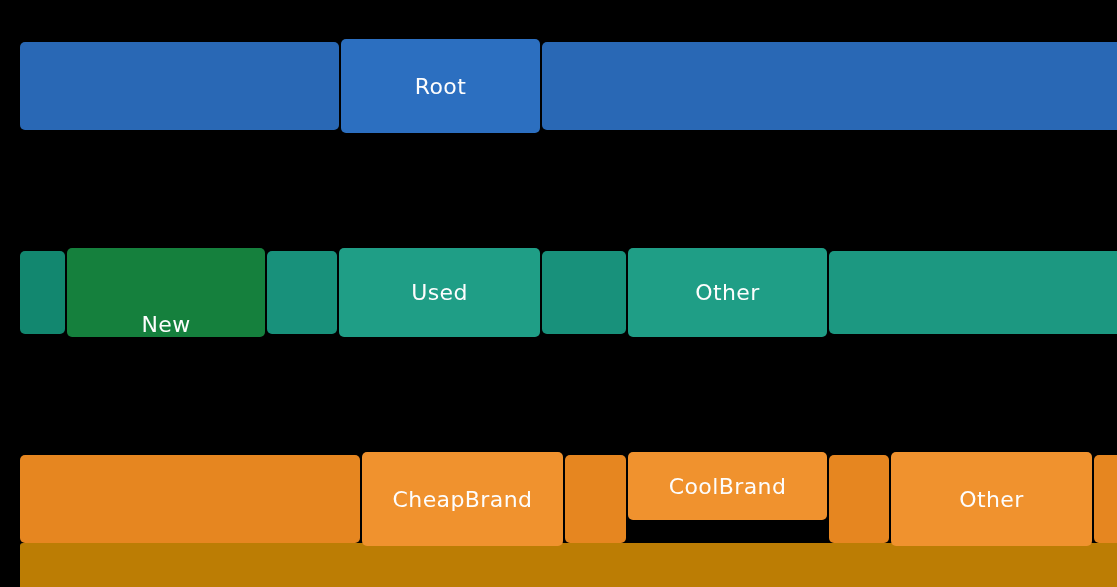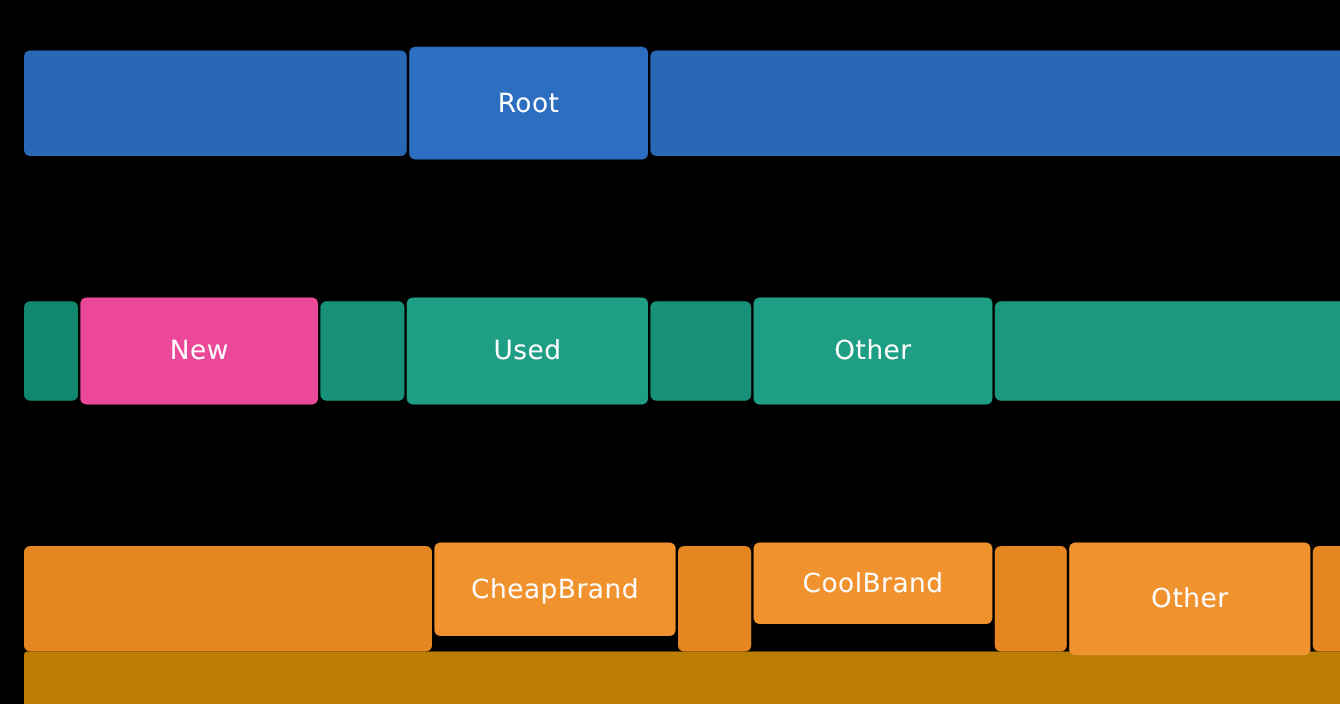--- a/index.html
+++ b/index.html
@@ -42,34 +42,34 @@
 <body>
 
 <div class="stage" style="background: rgb(0, 0, 0);">
     <div class="footer-strip" style="left: 0px; width: 1117px; top: 543px; height: 44px; background: rgb(188, 125, 4);"></div>
     <div class="seg" style="left: 0px; width: 319px; top: 42px; height: 88px; background: rgb(41, 104, 181);"></div>
     <div class="seg labeled" style="left: 321px; width: 199px; top: 39px; height: 94px; background: rgb(44, 111, 192);">
       <span style="color: rgb(253, 253, 253);">Root</span>
     </div>
     <div class="seg" style="left: 522px; width: 595px; top: 42px; height: 88px; background: rgb(41, 104, 181);"></div>
     <div class="seg" style="left: 0px; width: 45px; top: 251px; height: 83px; background: rgb(18, 135, 111);"></div>
-    <div class="seg labeled" style="left: 47px; width: 198px; top: 248px; height: 89px; background: #ec4899;">
+    <div class="seg labeled" style="left: 47px; width: 198px; top: 248px; height: 89px; background: #15803d; align-items: flex-end;">
       <span style="color: rgb(253, 253, 253);">New</span>
     </div>
     <div class="seg" style="left: 247px; width: 70px; top: 251px; height: 83px; background: rgb(24, 145, 123);"></div>
     <div class="seg labeled" style="left: 319px; width: 201px; top: 248px; height: 89px; background: rgb(31, 158, 134);">
       <span style="color: rgb(253, 253, 253);">Used</span>
     </div>
     <div class="seg" style="left: 522px; width: 84px; top: 251px; height: 83px; background: rgb(24, 145, 123);"></div>
     <div class="seg labeled" style="left: 608px; width: 199px; top: 248px; height: 89px; background: rgb(31, 158, 134);">
       <span style="color: rgb(253, 253, 253);">Other</span>
     </div>
     <div class="seg" style="left: 809px; width: 308px; top: 251px; height: 83px; background: rgb(28, 152, 129);"></div>
     <div class="seg" style="left: 0px; width: 340px; top: 455px; height: 88px; background: rgb(230, 134, 32);"></div>
-    <div class="seg labeled" style="left: 342px; width: 201px; top: 452px; height: 78px; background: rgb(240, 146, 46);">
+    <div class="seg labeled" style="left: 342px; width: 201px; top: 452px; height: 94px; background: rgb(240, 146, 46);">
       <span style="color: rgb(253, 253, 253);">CheapBrand</span>
     </div>
     <div class="seg" style="left: 545px; width: 61px; top: 455px; height: 88px; background: rgb(230, 134, 32);"></div>
     <div class="seg labeled" style="left: 608px; width: 199px; top: 452px; height: 68px; background: rgb(240, 146, 46);">
       <span style="color: rgb(253, 253, 253);">CoolBrand</span>
     </div>
     <div class="seg" style="left: 809px; width: 60px; top: 455px; height: 88px; background: rgb(230, 134, 32);"></div>
     <div class="seg labeled" style="left: 871px; width: 201px; top: 452px; height: 94px; background: rgb(240, 146, 46);">
       <span style="color: rgb(253, 253, 253);">Other</span>
     </div>

